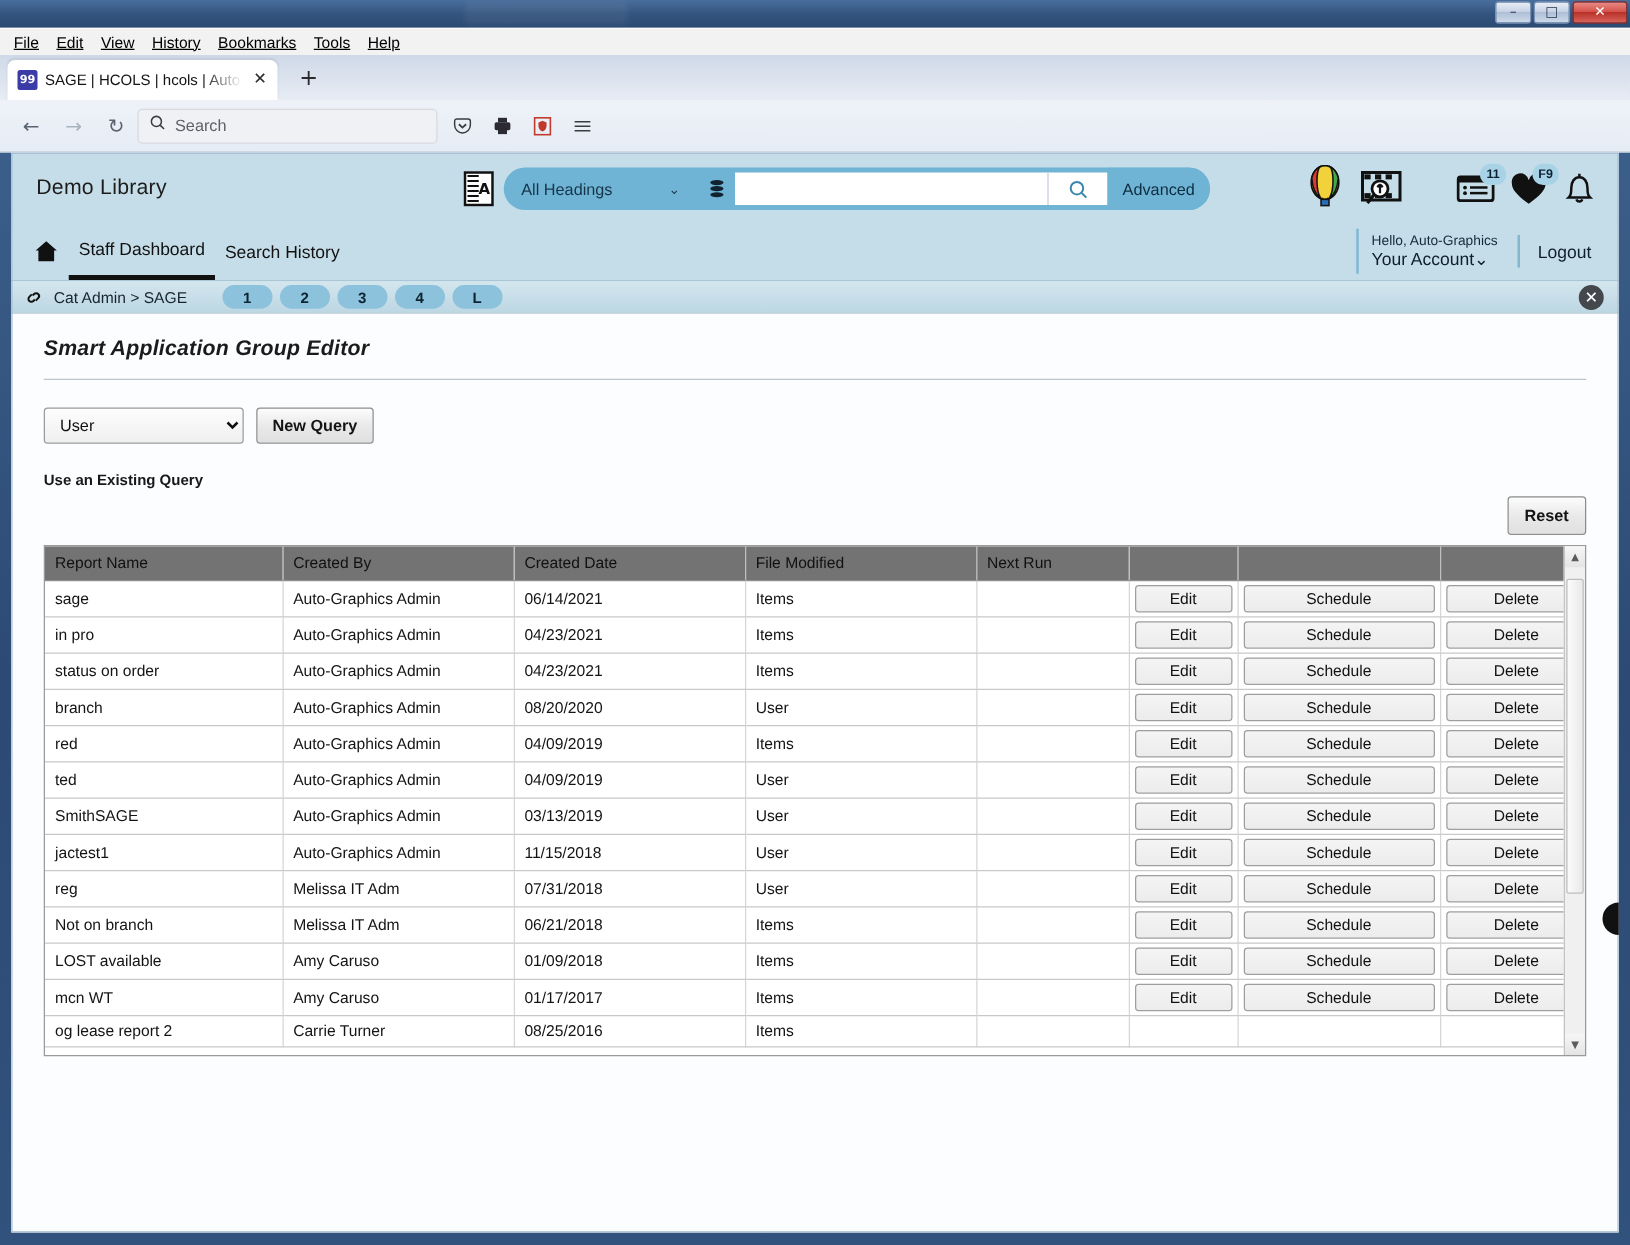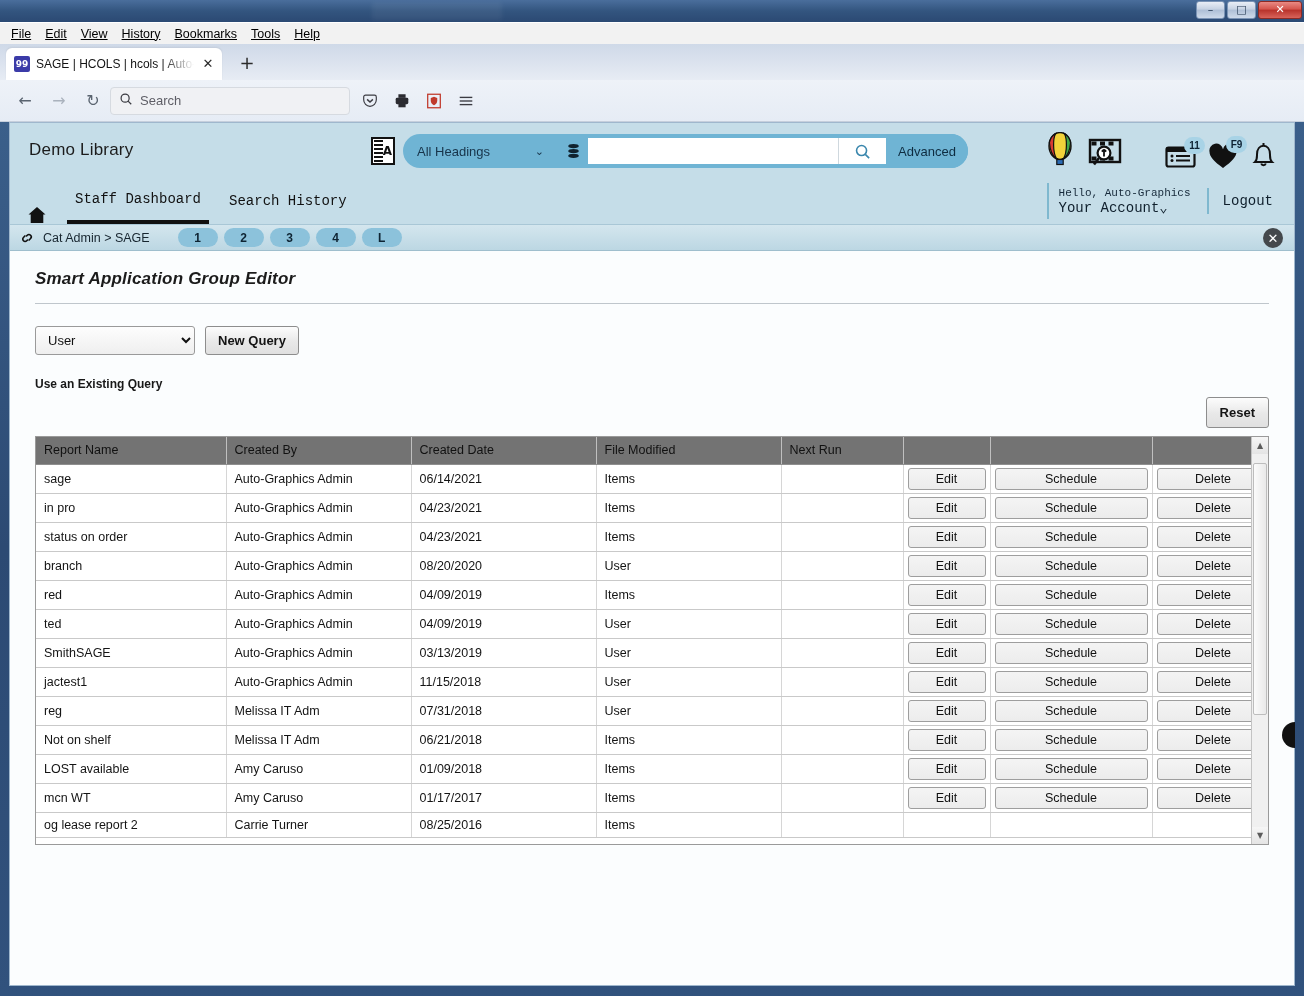--- a/index.html
+++ b/index.html
@@ -222,36 +222,35 @@
     display:flex; align-items:center; justify-content:center;
     border-left: 1px solid #cfd8de;
     color:#3a87ad; font-size: 17px;
   }
   .advbtn {
     width: 82px; display:flex; align-items:center; justify-content:center;
     color: #0e2c40; font-size: 13px; background:#6fb4d4;
   }
   .hdr-icons {
     position: absolute; right: 18px; top: 10px;
-    display: flex; align-items: flex-end; gap: 12px;
+    display: flex; align-items: center; gap: 12px;
   }
   .hicon { position: relative; display:flex; align-items:center; }
   .badge {
     position:absolute; right:-9px; top:-7px;
     background:#a8d3e6; color:#0d2233;
     border-radius: 10px; min-width: 21px; height: 17px;
     font-size: 10px; font-weight: bold;
     display:flex; align-items:center; justify-content:center;
     padding: 0 4px;
   }
   .apphdr-row2 {
-    height: 46px; display: flex; align-items: flex-end;
-    padding-left: 18px; gap: 12px;
+    height: 46px; display: flex; align-items: center;
+    padding-left: 18px; gap: 0;
     position: relative;
-    font-family: Liberation Mono, monospace;
   }
   .navtab {
     font-size: 14px; color: #111; padding: 0 8px;
     height: 46px; display:flex; align-items:center;
   }
   .navtab.active { border-bottom: 4px solid #111; }
   .home-icon { margin-right: 8px; display:flex; align-items:center; color:#111; }
   .acctblock {
     position:absolute; right: 16px; top: 0; height: 46px;
     display:flex; align-items:center; gap: 0;
@@ -800,21 +799,21 @@
                       <button class="cellbtn">Edit</button>
                     </td>
                     <td class="act">
                       <button class="cellbtn">Schedule</button>
                     </td>
                     <td class="act">
                       <button class="cellbtn">Delete</button>
                     </td>
                   </tr>
                   <tr>
-                    <td>Not on shelf</td>
+                    <td>Not on branch</td>
                     <td>Melissa IT Adm</td>
                     <td>06/21/2018</td>
                     <td>Items</td>
                     <td></td>
                     <td class="act">
                       <button class="cellbtn">Edit</button>
                     </td>
                     <td class="act">
                       <button class="cellbtn">Schedule</button>
                     </td>

